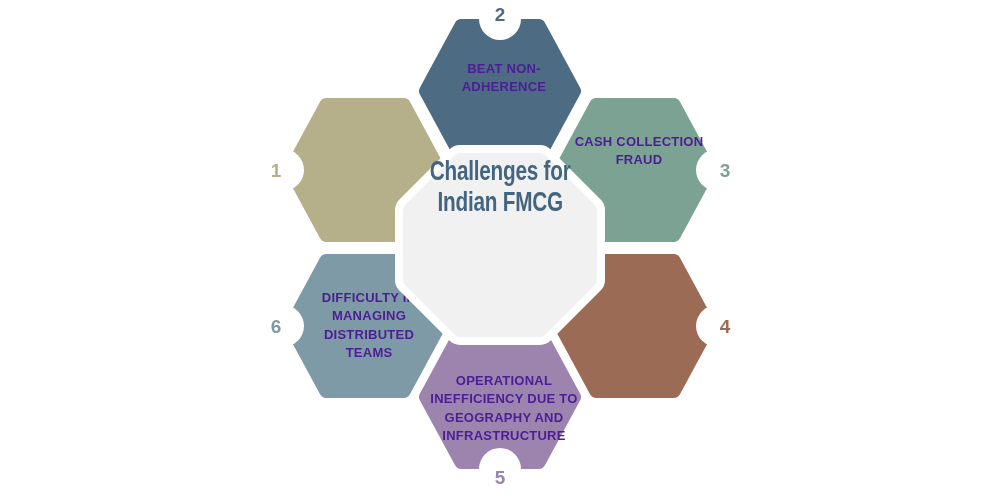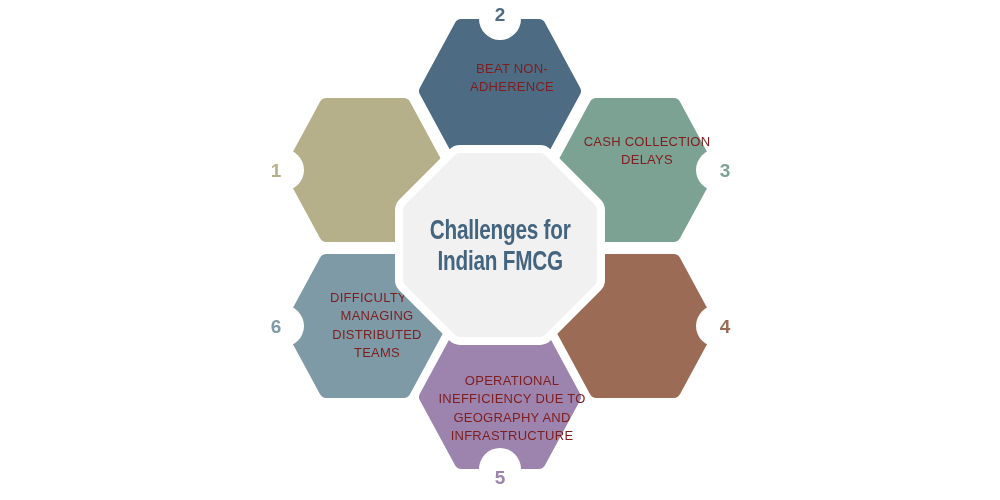--- a/index.html
+++ b/index.html
@@ -9,23 +9,23 @@
     font-family:"Liberation Sans", sans-serif;
   }
   .stage{position:absolute;inset:0;}
 
   
   .hex-item{position:absolute;width:164px;height:144px;}
   .hex-shape{position:absolute;left:0;top:0;width:164px;height:144px;overflow:visible;}
   .hex-shape path{fill:var(--c);stroke:var(--c);}
 
   .hex-label{
-    position:absolute;left:12px;width:164px;top:50%;
+    position:absolute;left:4px;width:164px;top:50%;
     transform:translateY(-50%);
-    text-align:center;color:#7f1d1d;font-weight:normal;
+    text-align:center;color:#4c1d95;font-weight:bold;
     font-size:13px;line-height:1.42;letter-spacing:0.25px;
     white-space:pre-line;z-index:3;
   }
   .label-up13 {top:calc(50% - 13px);}
   .label-up19 {top:calc(50% - 19px);}
   .label-dn12 {top:calc(50% + 12px);}
 
   
   .pos-upper-left {left:283px;top:98px;}
   .pos-top        {left:418px;top:19px;}
@@ -55,21 +55,21 @@
   
   .center-octagon{
     position:absolute;left:396px;top:146px;width:208px;height:198px;
     overflow:visible;z-index:4;
   }
   .center-octagon .halo{fill:none;stroke:#ffffff;stroke-width:30;stroke-linejoin:round;}
   .center-octagon .plate{fill:var(--center-fill,#f1f1f2);stroke:var(--center-fill,#f1f1f2);stroke-width:14;stroke-linejoin:round;}
 
   .center-title{
     position:absolute;left:400px;top:155px;width:200px;height:180px;
-    display:flex;align-items:center;justify-content:center;
+    display:flex;justify-content:center;
     z-index:5;text-align:center;
   }
   .center-title .title-text{
     font-weight:bold;font-size:28px;line-height:1.12;
     color:#44657f;white-space:pre-line;
     transform:scaleX(0.74);transform-origin:center;
     letter-spacing:-0.3px;
   }
 </style>
 </head>
@@ -98,21 +98,21 @@
   </div>
 
   <div class="hex-item pos-upper-right" style="--c: #7ca294;">
     <svg class="hex-shape" viewBox="0 0 164 144">
       <path d="M43.2,7 L120.8,7 L156,72 L120.8,137 L43.2,137 L8,72 Z" stroke-width="14" stroke-linejoin="round"></path>
     </svg>
     <div class="notch notch-right">
       <span class="num">3</span>
     </div>
     <div class="hex-label label-up19">CASH COLLECTION
-DELAYS</div>
+FRAUD</div>
   </div>
 
   <div class="hex-item pos-lower-right" style="--c: #9c6b55;">
     <svg class="hex-shape" viewBox="0 0 164 144">
       <path d="M43.2,7 L120.8,7 L156,72 L120.8,137 L43.2,137 L8,72 Z" stroke-width="14" stroke-linejoin="round"></path>
     </svg>
     <div class="notch notch-right">
       <span class="num">4</span>
     </div>
   </div>

